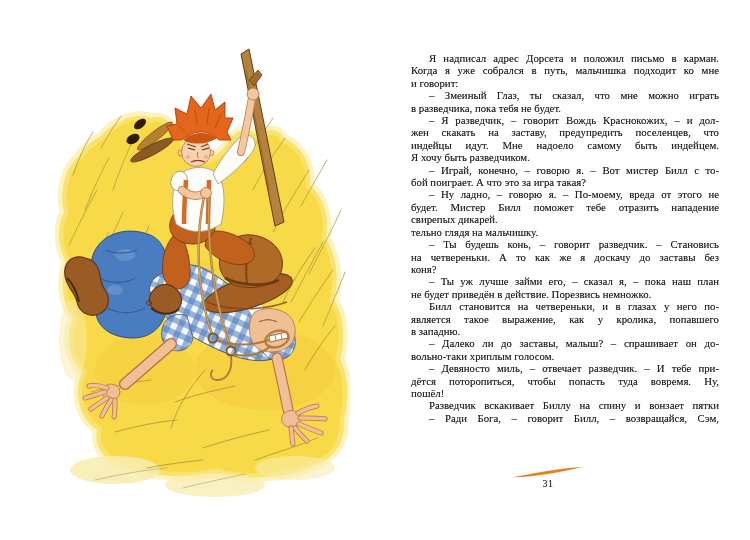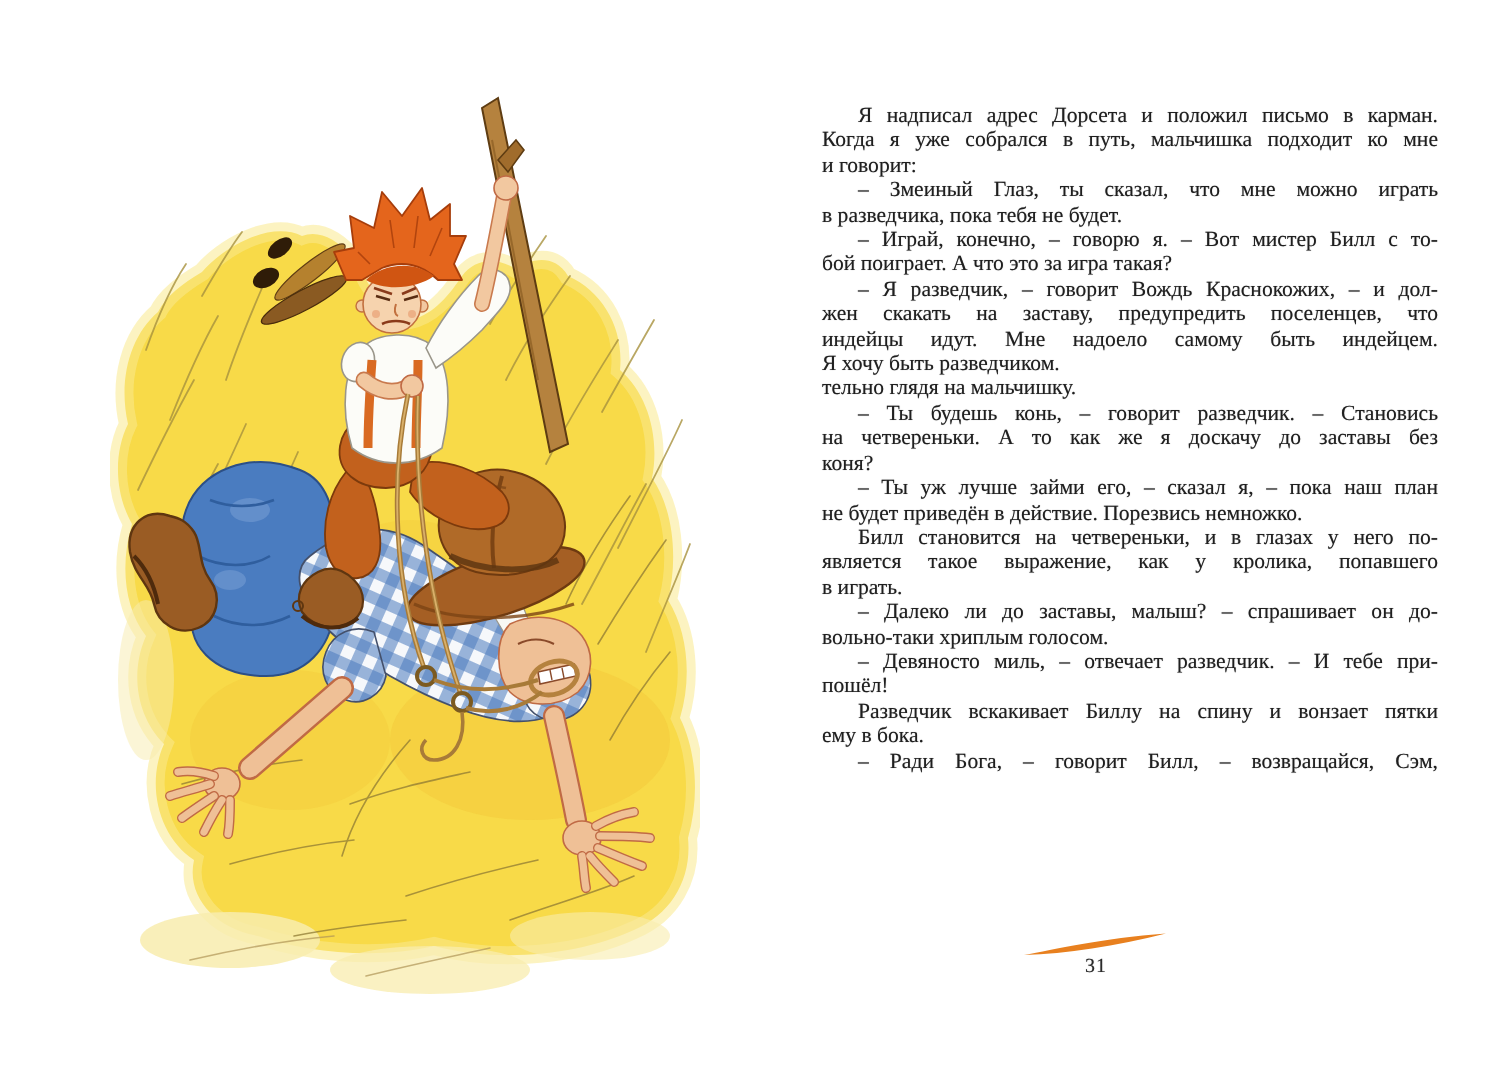--- a/index.html
+++ b/index.html
@@ -273,57 +273,62 @@
       <div class="para">
         <div class="line first">Я надписал адрес Дорсета и положил письмо в карман.</div>
         <div class="line">Когда я уже собрался в путь, мальчишка подходит ко мне</div>
         <div class="line lastline">и говорит:</div>
       </div>
       <div class="para">
         <div class="line first">– Змеиный Глаз, ты сказал, что мне можно играть</div>
         <div class="line lastline">в разведчика, пока тебя не будет.</div>
       </div>
       <div class="para">
-        <div class="line first">– Играй, конечно, – говорю я. – Вот мистер Билл с то-</div>
-        <div class="line lastline">бой поиграет. А что это за игра такая?</div>
-      </div>
-      <div class="para">
         <div class="line first">– Я разведчик, – говорит Вождь Краснокожих, – и дол-</div>
         <div class="line">жен скакать на заставу, предупредить поселенцев, что</div>
         <div class="line">индейцы идут. Мне надоело самому быть индейцем.</div>
         <div class="line lastline">Я хочу быть разведчиком.</div>
       </div>
       <div class="para">
+        <div class="line first">– Играй, конечно, – говорю я. – Вот мистер Билл с то-</div>
+        <div class="line lastline">бой поиграет. А что это за игра такая?</div>
+      </div>
+      <div class="para">
+        <div class="line first">– Ну ладно, – говорю я. – По-моему, вреда от этого не</div>
+        <div class="line">будет. Мистер Билл поможет тебе отразить нападение</div>
+        <div class="line lastline">свирепых дикарей.</div>
+      </div>
+      <div class="para">
         <div class="line lastline">тельно глядя на мальчишку.</div>
       </div>
       <div class="para">
         <div class="line first">– Ты будешь конь, – говорит разведчик. – Становись</div>
         <div class="line">на четвереньки. А то как же я доскачу до заставы без</div>
         <div class="line lastline">коня?</div>
       </div>
       <div class="para">
         <div class="line first">– Ты уж лучше займи его, – сказал я, – пока наш план</div>
         <div class="line lastline">не будет приведён в действие. Порезвись немножко.</div>
       </div>
       <div class="para">
         <div class="line first">Билл становится на четвереньки, и в глазах у него по-</div>
         <div class="line">является такое выражение, как у кролика, попавшего</div>
-        <div class="line lastline">в играть.</div>
+        <div class="line lastline">в западню.</div>
       </div>
       <div class="para">
         <div class="line first">– Далеко ли до заставы, малыш? – спрашивает он до-</div>
         <div class="line lastline">вольно-таки хриплым голосом.</div>
       </div>
       <div class="para">
         <div class="line first">– Девяносто миль, – отвечает разведчик. – И тебе при-</div>
+        <div class="line">дётся поторопиться, чтобы попасть туда вовремя. Ну,</div>
         <div class="line lastline">пошёл!</div>
       </div>
       <div class="para">
         <div class="line first">Разведчик вскакивает Биллу на спину и вонзает пятки</div>
-        <div class="line lastline">ему в бока.</div>
       </div>
       <div class="para">
         <div class="line first">– Ради Бога, – говорит Билл, – возвращайся, Сэм,</div>
       </div>
     </div>
 
   <svg class="footer-swoosh" viewBox="0 0 74 13" xmlns="http://www.w3.org/2000/svg">
     <path d="M1,11.5 C16,9 40,3 72,0.8 C47,7 22,11 1,11.5 Z" fill="#e8801f"></path>
   </svg>
 

